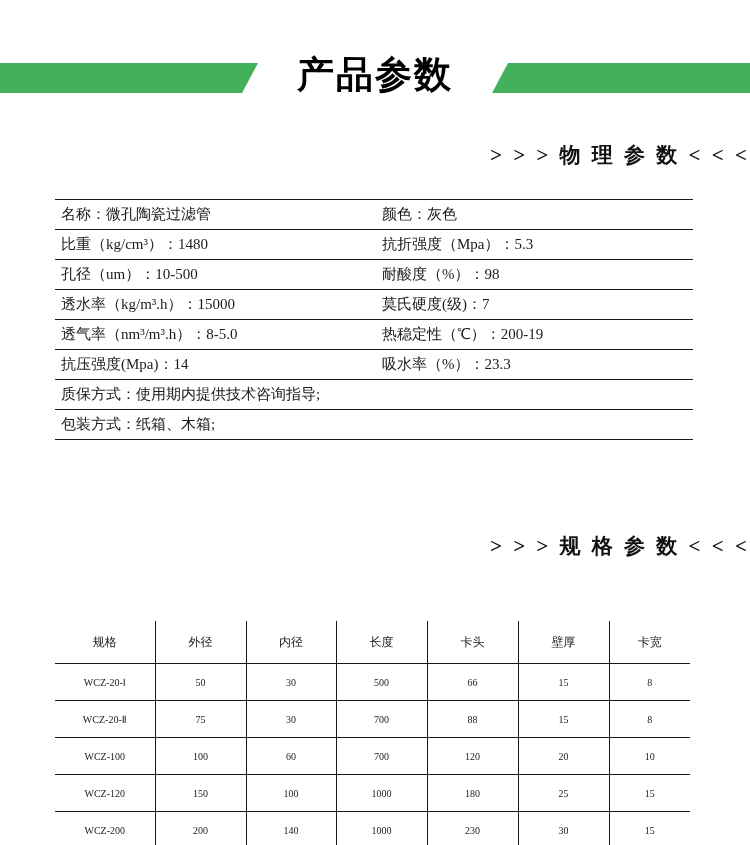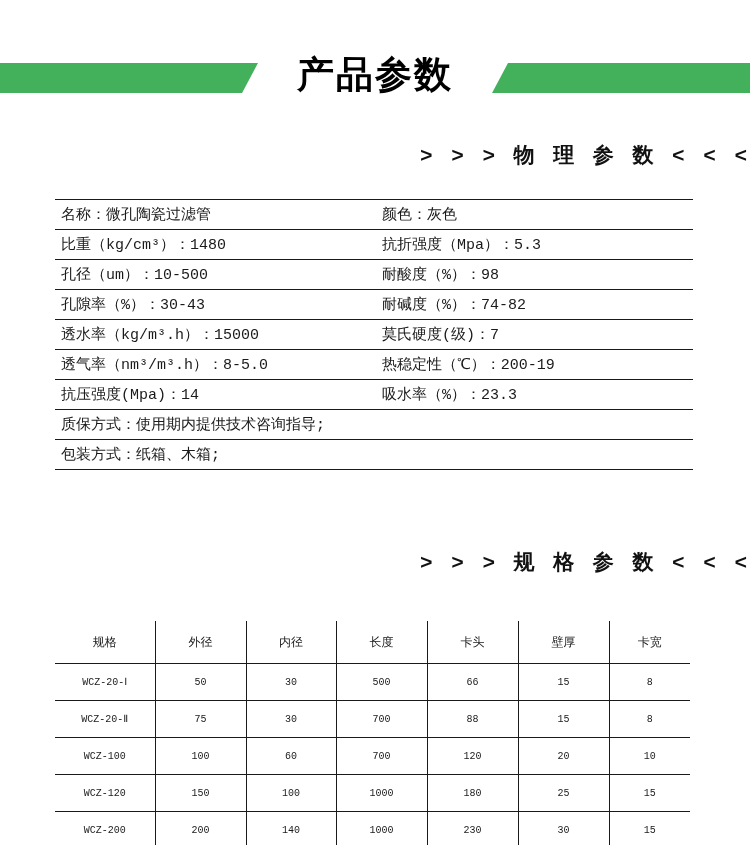--- a/index.html
+++ b/index.html
@@ -1,40 +1,40 @@
 <!DOCTYPE html>
 <html><head>
 <meta charset="utf-8">
 <style>
   html,body{margin:0;padding:0;background:#fff;}
   .page{
     position:relative;
     width:750px;height:845px;
     background:#ffffff;
     overflow:hidden;
-    font-family:Liberation Mono, monospace;
+    font-family:Liberation Serif, serif;
     color:#1a1a1a;
   }
   
   .bar{position:absolute;top:63px;height:30px;background:#43b05c;transform:skewX(-28deg);transform-origin:top left;}
   .bar-left{left:-22px;width:280px;}
   .bar-right{left:508px;width:284px;}
   .page-title{
     position:absolute;top:50px;left:0;width:100%;
     text-align:center;font-size:37px;font-weight:700;
     letter-spacing:2px;color:#000;
   }
   
   .sec-heading{
     position:absolute;left:0;width:100%;
     text-align:right;font-size:21px;font-weight:700;
     letter-spacing:3px;color:#111;white-space:pre;
   }
   .sec-phys{top:141px;}
-  .sec-spec{top:548px;}
+  .sec-spec{top:532px;}
   
   .phys-table{
     position:absolute;top:199px;left:55px;width:638px;
     border-collapse:collapse;border-top:1px solid #1a1a1a;
   }
   .phys-table td{
     height:29px;font-size:15px;vertical-align:middle;
     border-bottom:1px solid #1a1a1a;padding:0 0 0 6px;
     white-space:nowrap;
   }
@@ -76,24 +76,20 @@
         <td class="lcell">名称：微孔陶瓷过滤管</td>
         <td>颜色：灰色</td>
       </tr>
       <tr>
         <td class="lcell">比重（kg/cm³）：1480</td>
         <td>抗折强度（Mpa）：5.3</td>
       </tr>
       <tr>
         <td class="lcell">孔径（um）：10-500</td>
         <td>耐酸度（%）：98</td>
-      </tr>
-      <tr>
-        <td class="lcell">孔隙率（%）：30-43</td>
-        <td>耐碱度（%）：74-82</td>
       </tr>
       <tr>
         <td class="lcell">透水率（kg/m³.h）：15000</td>
         <td>莫氏硬度(级)：7</td>
       </tr>
       <tr>
         <td class="lcell">透气率（nm³/m³.h）：8-5.0</td>
         <td>热稳定性（℃）：200-19</td>
       </tr>
       <tr>

